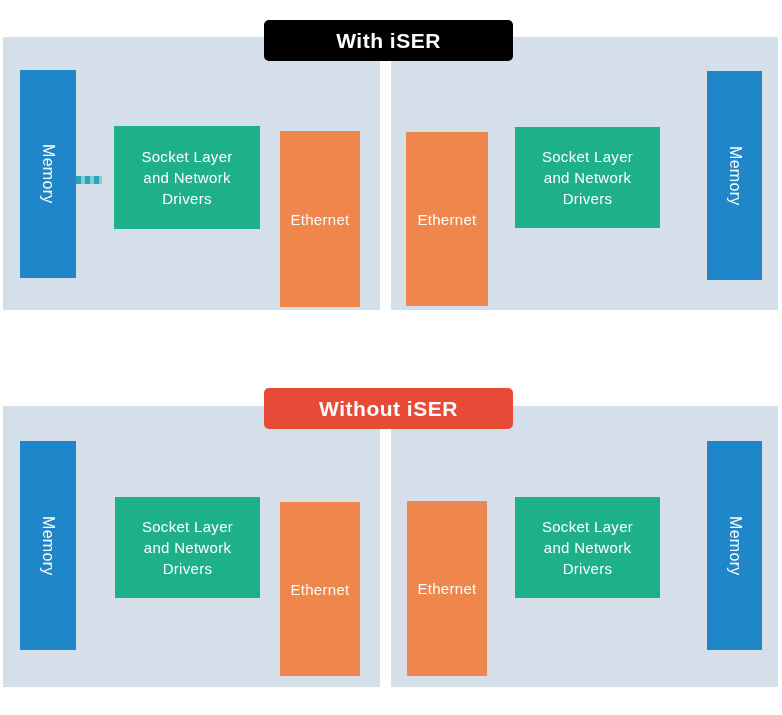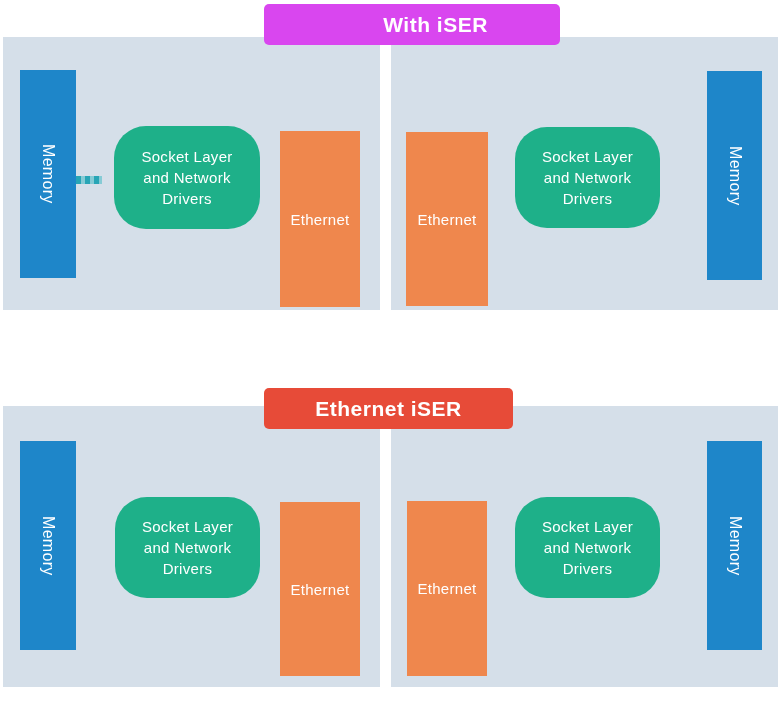--- a/index.html
+++ b/index.html
@@ -34,21 +34,21 @@
     border-radius: 5px;
     z-index: 2;
     display: flex;
     align-items: center;
     justify-content: center;
     color: #ffffff;
     font-size: 21px;
     font-weight: bold;
     letter-spacing: 0.5px;
   }
-  #banner-with    { top: 4px;  background: #d946ef; padding-left: 47px; }
+  #banner-with    { top: 20px;  background: #000000; }
   #banner-without { top: 388px; background: #E74B38; }
 
   .block {
     position: absolute;
     display: flex;
     align-items: center;
     justify-content: center;
     color: #ffffff;
     font-size: 15px;
     text-align: center;
@@ -57,21 +57,20 @@
   .memory {
     background: #1E86C9;
     writing-mode: vertical-rl;
     font-size: 16px;
   }
   .drivers {
     background: #1EB089;
     padding: 16px 14px;
     box-sizing: border-box;
     line-height: 21px;
-    border-radius: 32px;
   }
   .ethernet {
     background: #EF874D;
     margin-top: 42px;
   }
 
   
   #panel-top-left .memory   { left: 17px;  top: 33px;  width: 56px; height: 208px; }
   #panel-top-left .drivers  { left: 111px; top: 89px;  width: 146px; height: 103px; }
   #panel-top-left .ethernet { left: 277px; top: 52px;  width: 80px;  height: 176px; }
@@ -108,21 +107,21 @@
     <div class="block drivers">Socket Layer and Network Drivers</div>
     <div class="block ethernet">Ethernet</div>
   </div>
 
   <div class="panel" id="panel-top-right">
     <div class="block ethernet">Ethernet</div>
     <div class="block drivers">Socket Layer and Network Drivers</div>
     <div class="block memory">Memory</div>
   </div>
 
-  <div class="banner" id="banner-without">Ethernet iSER</div>
+  <div class="banner" id="banner-without">Without iSER</div>
 
   <div class="panel" id="panel-bot-left">
     <div class="block memory">Memory</div>
     <div class="block drivers">Socket Layer and Network Drivers</div>
     <div class="block ethernet">Ethernet</div>
   </div>
 
   <div class="panel" id="panel-bot-right">
     <div class="block ethernet">Ethernet</div>
     <div class="block drivers">Socket Layer and Network Drivers</div>

